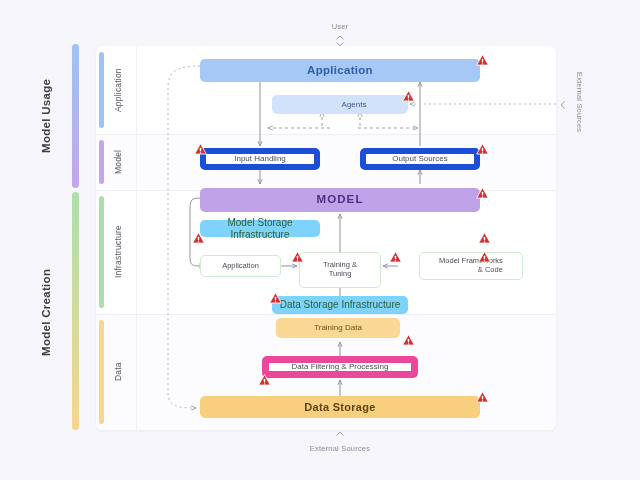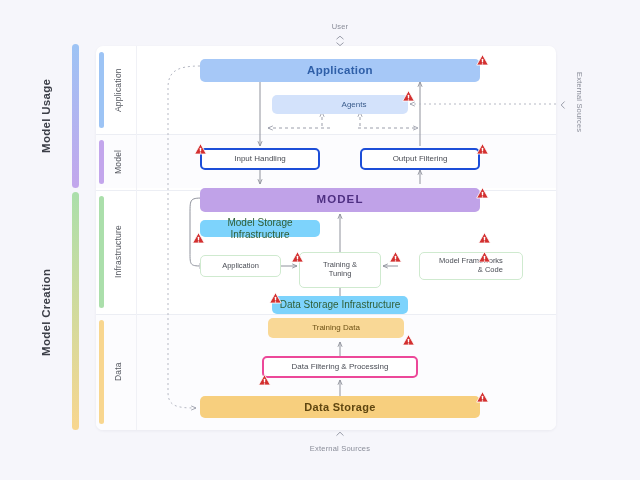--- a/index.html
+++ b/index.html
@@ -65,27 +65,27 @@
 
   
   .node{
     position:absolute;border-radius:5px;
     display:flex;align-items:center;justify-content:center;
     text-align:center;box-sizing:border-box;
     line-height:1.15;
   }
   .n-app   {background:#a6c8f7;color:#2f5fa8;font-size:11.5px;font-weight:bold;letter-spacing:.3px;}
   .n-agent {background:#d3e2fb;color:#3a5c8c;font-size:8px;padding-left:28px;}
-  .n-io    {background:#ffffff;border:2px solid #1d4ed8;color:#4a4d55;font-size:8px;}
+  .n-io    {background:#ffffff;border:6px solid #1d4ed8;color:#4a4d55;font-size:8px;}
   .n-model {background:#c0a2e8;color:#4e2f82;font-size:11.5px;font-weight:bold;letter-spacing:1.1px;}
   .n-green {background:#7dd3fc;color:#2f5d35;font-size:10px;}
   .n-wgreen{background:#ffffff;border:1px solid #cfeacf;color:#4a4d55;font-size:7.5px;}
   .n-amber {background:#f9d896;color:#6d5116;font-size:8px;}
   .n-amberb{background:#f7cf7e;color:#5f4610;font-size:11px;font-weight:bold;letter-spacing:.3px;}
-  .n-wamber{background:#ffffff;border:2px solid #ec4899;color:#4a4d55;font-size:8px;}
+  .n-wamber{background:#ffffff;border:7px solid #ec4899;color:#4a4d55;font-size:8px;}
 
   
   svg.links{position:absolute;left:0;top:0;width:640px;height:480px;pointer-events:none;}
 
   
   .warn{position:absolute;width:13px;height:12px;}
 </style>
 </head>
 <body>
 
@@ -180,34 +180,34 @@
     <path d="M340,396 L340,380" stroke="#8f929c" stroke-width="1" fill="none" marker-end="url(#ah)"></path>
 
     <path d="M200,66 C176,66 168,72 168,88 L168,392 C168,406 176,408 196,408" stroke="#b6b9c4" stroke-width="1" fill="none" stroke-dasharray="2 3" marker-end="url(#ahd)"></path>
   </svg>
 
   <div class="node n-app" style="left:200px;top:59px;width:280px;height:23px;">Application</div>
 
   <div class="node n-agent" style="left:272px;top:95px;width:136px;height:19px;">Agents</div>
 
   <div class="node n-io" style="left:200px;top:148px;width:120px;height:22px;">Input Handling</div>
-  <div class="node n-io" style="left:360px;top:148px;width:120px;height:22px;">Output Filtering</div>
+  <div class="node n-io" style="left:360px;top:148px;width:120px;height:22px;">Output Sources</div>
 
   <div class="node n-model" style="left:200px;top:188px;width:280px;height:24px;">MODEL</div>
 
   <div class="node n-green" style="left:200px;top:220px;width:120px;height:17px;">Model Storage Infrastructure</div>
 
   <div class="node n-wgreen" style="left:200px;top:255px;width:81px;height:22px;">Application</div>
   <div class="node n-wgreen" style="left:299px;top:252px;width:82px;height:36px;white-space:pre-line;">Training &amp;
 Tuning</div>
   <div class="node n-wgreen" style="left:419px;top:252px;width:104px;height:28px;white-space:pre-line;text-align:right;">Model Frameworks
 &amp; Code</div>
 
   <div class="node n-green" style="left:272px;top:296px;width:136px;height:18px;">Data Storage Infrastructure</div>
-  <div class="node n-amber" style="left:268px;top:318px;width:136px;height:20px;">Training Data</div>
+  <div class="node n-amber" style="left:276px;top:318px;width:124px;height:20px;">Training Data</div>
   <div class="node n-wamber" style="left:262px;top:356px;width:156px;height:22px;">Data Filtering &amp; Processing</div>
   <div class="node n-amberb" style="left:200px;top:396px;width:280px;height:22px;">Data Storage</div>
 
   <div class="warn" style="left:476px;top:52px;">
     <svg viewBox="0 0 14 13" width="13" height="12">
         <path d="M7 .7 13.3 12H.7z" fill="#d32f2f" stroke="#fff" stroke-width=".9" stroke-linejoin="round"></path>
         <rect x="6.25" y="5.1" width="1.5" height="4" fill="#fff" rx=".6"></rect>
         <rect x="6.25" y="9.9" width="1.5" height="1.5" fill="#fff" rx=".7"></rect>
       </svg>
   </div>

